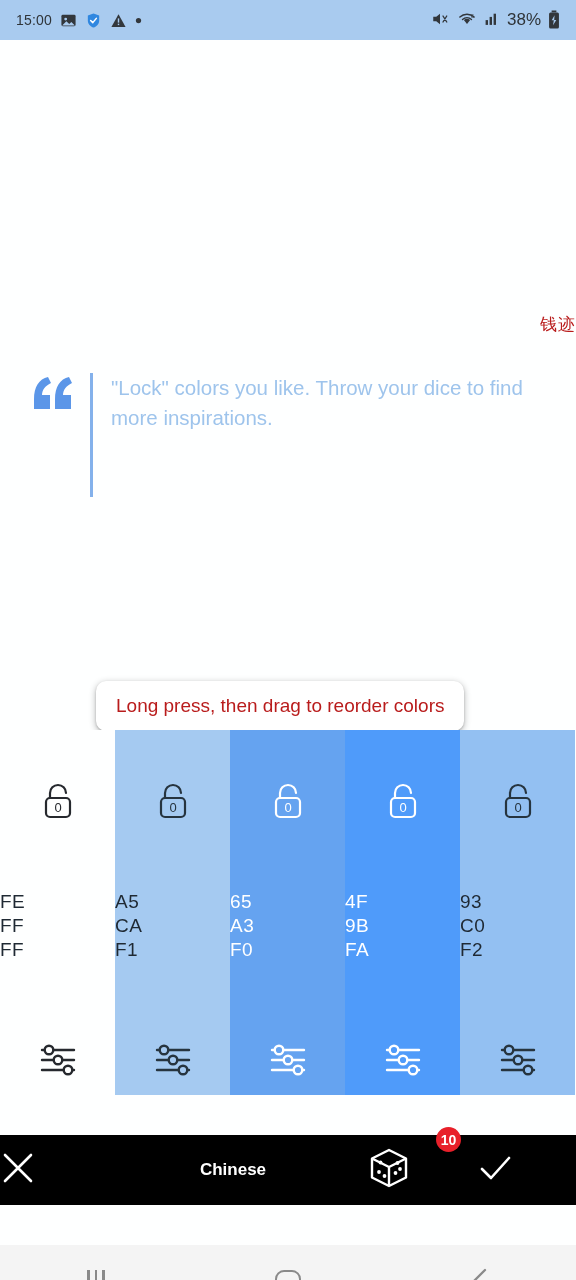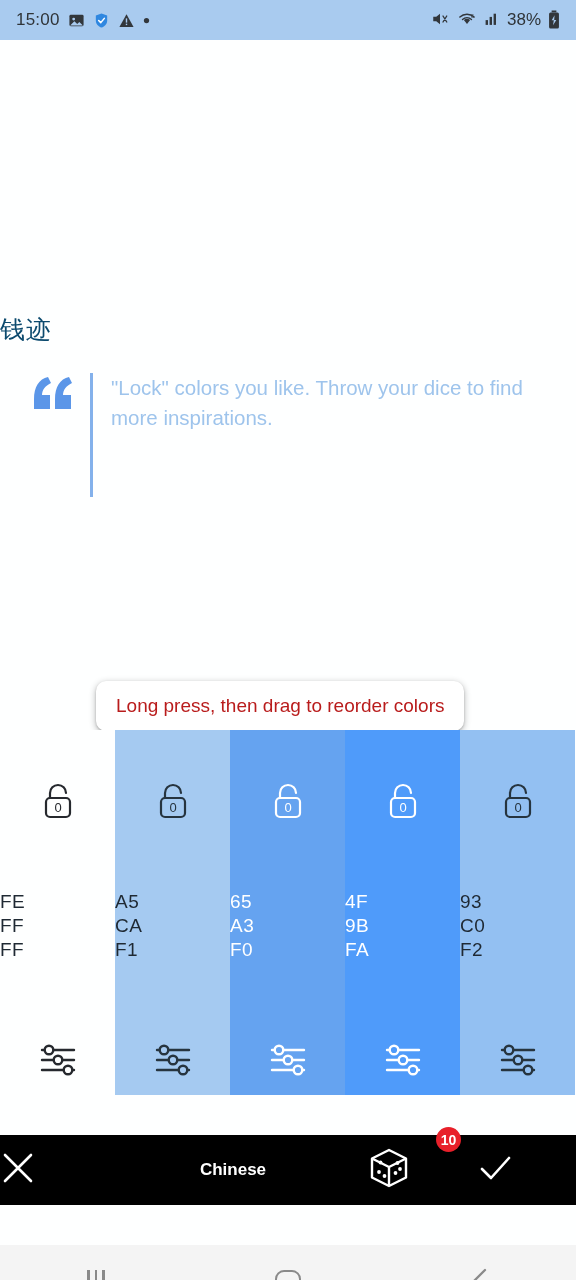--- a/index.html
+++ b/index.html
@@ -14,36 +14,36 @@
   .statusbar {
     height:40px; width:100%;
     background:#A9CBEF;
     display:flex; align-items:center;
     padding:0 16px;
     color:#2c3136;
     font-size:17px;
     position:relative;
   }
   .sb-left { display:flex; align-items:center; gap:8px; }
-  .sb-time { font-size:17px; letter-spacing:.2px; color:#2f3438; }
+  .sb-time { font-size:14px; letter-spacing:.2px; color:#2f3438; }
   .sb-right { margin-left:auto; display:flex; align-items:flex-start; gap:7px; }
   .sb-pct { font-size:17px; color:#2f3438; }
   .ic { display:inline-block; line-height:0; }
 
   
   .content {
     position:absolute; top:40px; left:0; right:0; bottom:0;
     background:#FEFFFF;
   }
 
   .app-title {
     position:absolute; top:273px; left:0; right:0;
-    text-align:left;
-    font-size:25px;
-    color:#0c4a6e;
+    text-align:right;
+    font-size:17px;
+    color:#b91c1c;
     letter-spacing:1px;
   }
 
   .quote-block {
     position:absolute; top:333px; left:32px; right:30px;
     display:flex; align-items:flex-start;
   }
   .quote-mark {
     width:42px; flex:0 0 42px; padding-top:4px;
   }

